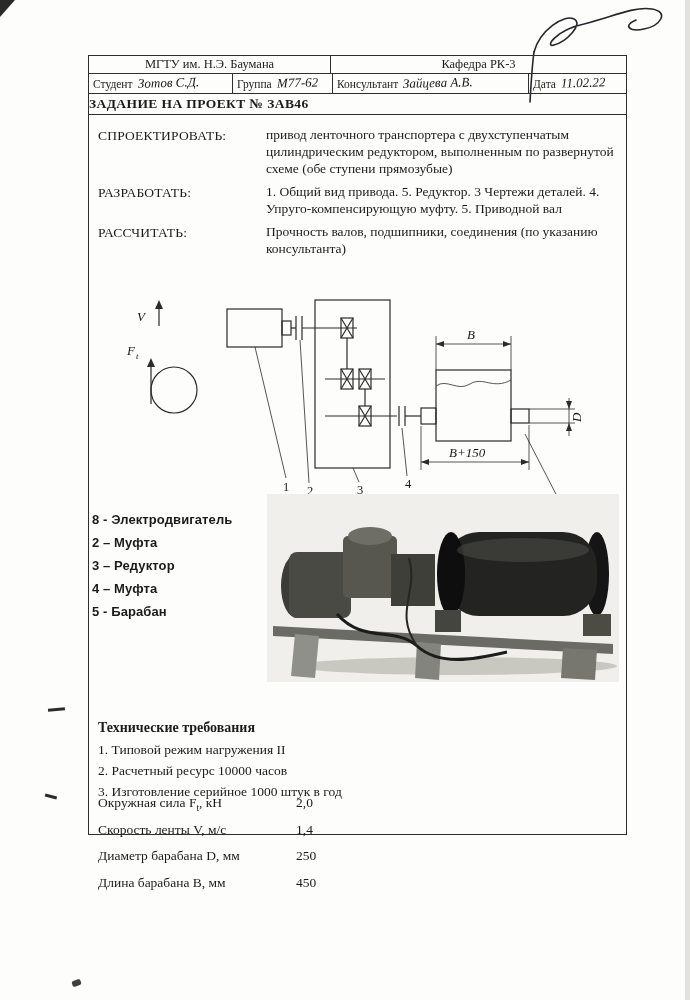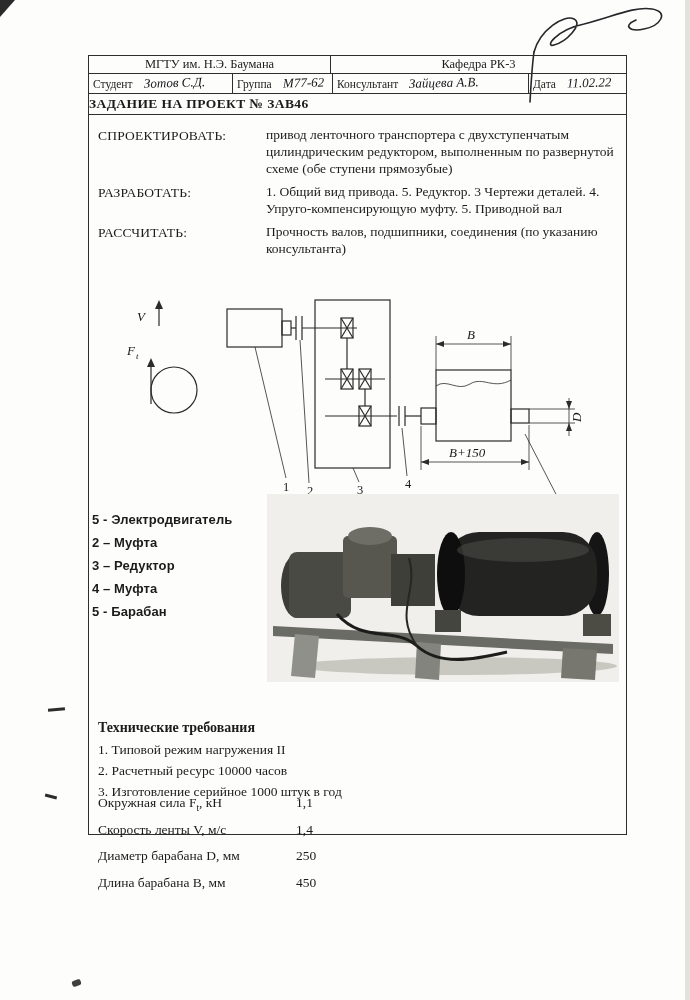--- a/index.html
+++ b/index.html
@@ -20,21 +20,21 @@
 
   
   .doc{position:absolute;left:88px;top:55px;width:539px;height:780px;border:1.5px solid #2e2e2e}
 
   .hrow{display:flex;border-bottom:1px solid #2e2e2e;align-items:center}
   .hrow1{height:18px}
   .hrow2{height:20px}
   .hc{height:100%;display:flex;align-items:center;justify-content:center;overflow:hidden}
   .hc-univ{width:242px;border-right:1px solid #2e2e2e;font-size:12.5px}
   .hc-dept{flex:1;font-size:12.5px}
-  .hrow2 .hc{justify-content:flex-start;padding-left:4px;gap:11px}
+  .hrow2 .hc{justify-content:flex-start;padding-left:4px;gap:5px}
   .hc-student{width:144px;border-right:1px solid #2e2e2e}
   .hc-group{width:100px;border-right:1px solid #2e2e2e}
   .hc-consult{width:196px;border-right:1px solid #2e2e2e}
   .hc-date{flex:1}
   .plab{font-size:11.5px;white-space:nowrap}
   .hand{font-style:italic;font-size:13px;white-space:nowrap;color:#17171c;
         display:inline-block;transform:rotate(-1.5deg) translateY(-1px)}
   .hrow3{display:block;height:21px;border-bottom:1px solid #2e2e2e;
          line-height:20px;font-size:13.5px;font-weight:600;letter-spacing:.4px}
 
@@ -257,38 +257,38 @@
         <rect x="168" y="116" width="26" height="22" fill="#45453f"></rect>
         <rect x="316" y="120" width="28" height="22" fill="#4c4c45"></rect>
       </g>
       <g>
         <path d="M70,120 C96,150 128,132 150,152 S206,166 240,158" stroke="#1c1c1a" stroke-width="3" fill="none"></path>
         <path d="M142,64 C152,98 126,118 150,152" stroke="#262622" stroke-width="2" fill="none"></path>
       </g>
     </svg>
 
     <div class="legend">
-      <div class="legend-item">5 - Электродвигатель</div>
+      <div class="legend-item">8 - Электродвигатель</div>
       <div class="legend-item">2 – Муфта</div>
       <div class="legend-item">3 – Редуктор</div>
       <div class="legend-item">4 – Муфта</div>
       <div class="legend-item">5 - Барабан</div>
     </div>
 
     <div class="techreq">
       <div class="section-title">Технические требования</div>
       <div class="item">1. Типовой режим нагружения II</div>
       <div class="item">2. Расчетный ресурс 10000 часов</div>
       <div class="item">3. Изготовление серийное 1000 штук в год</div>
     </div>
 
     <div class="initial">
       <div class="data-row">
         <div class="data-label"><span>Окружная сила F</span><sub>t</sub><span>, кН</span></div>
-        <div class="data-value">1,1</div>
+        <div class="data-value">2,0</div>
       </div>
       <div class="data-row">
         <div class="data-label"><span>Скорость ленты V, м/с</span><sub></sub><span></span></div>
         <div class="data-value">1,4</div>
       </div>
       <div class="data-row">
         <div class="data-label"><span>Диаметр барабана D, мм</span><sub></sub><span></span></div>
         <div class="data-value">250</div>
       </div>
       <div class="data-row">

